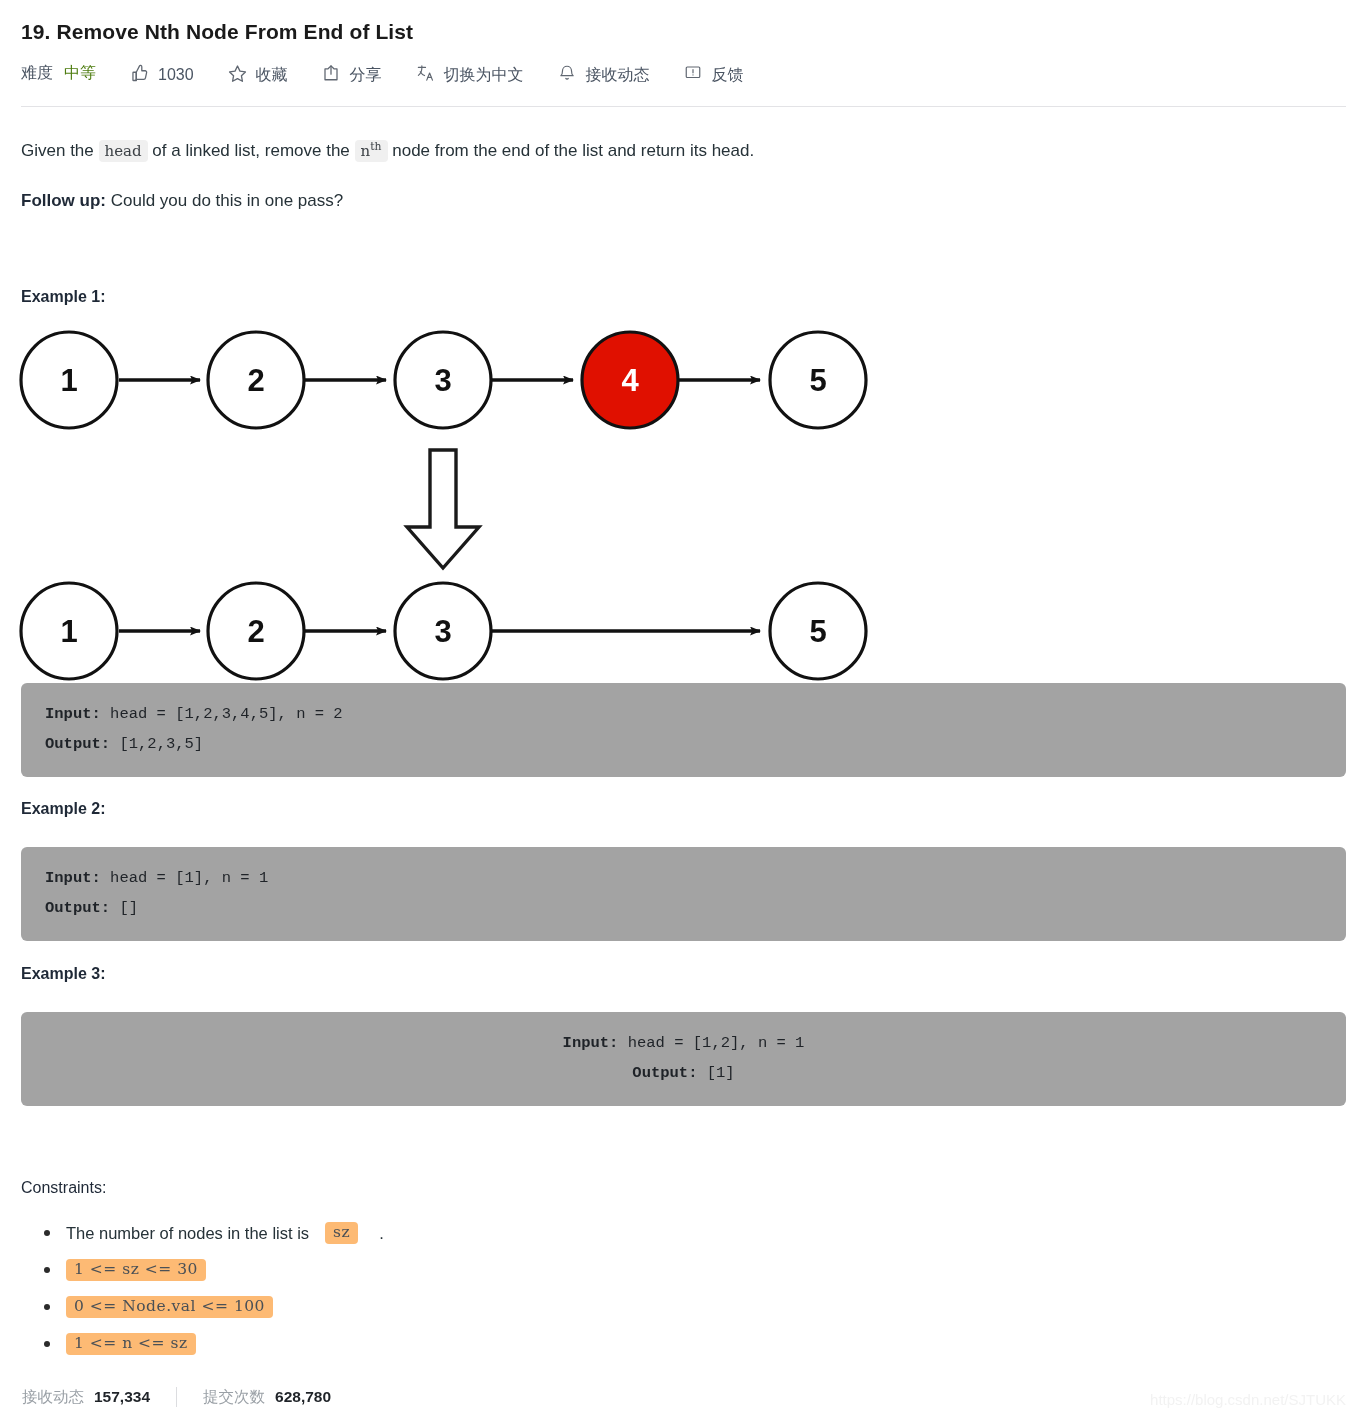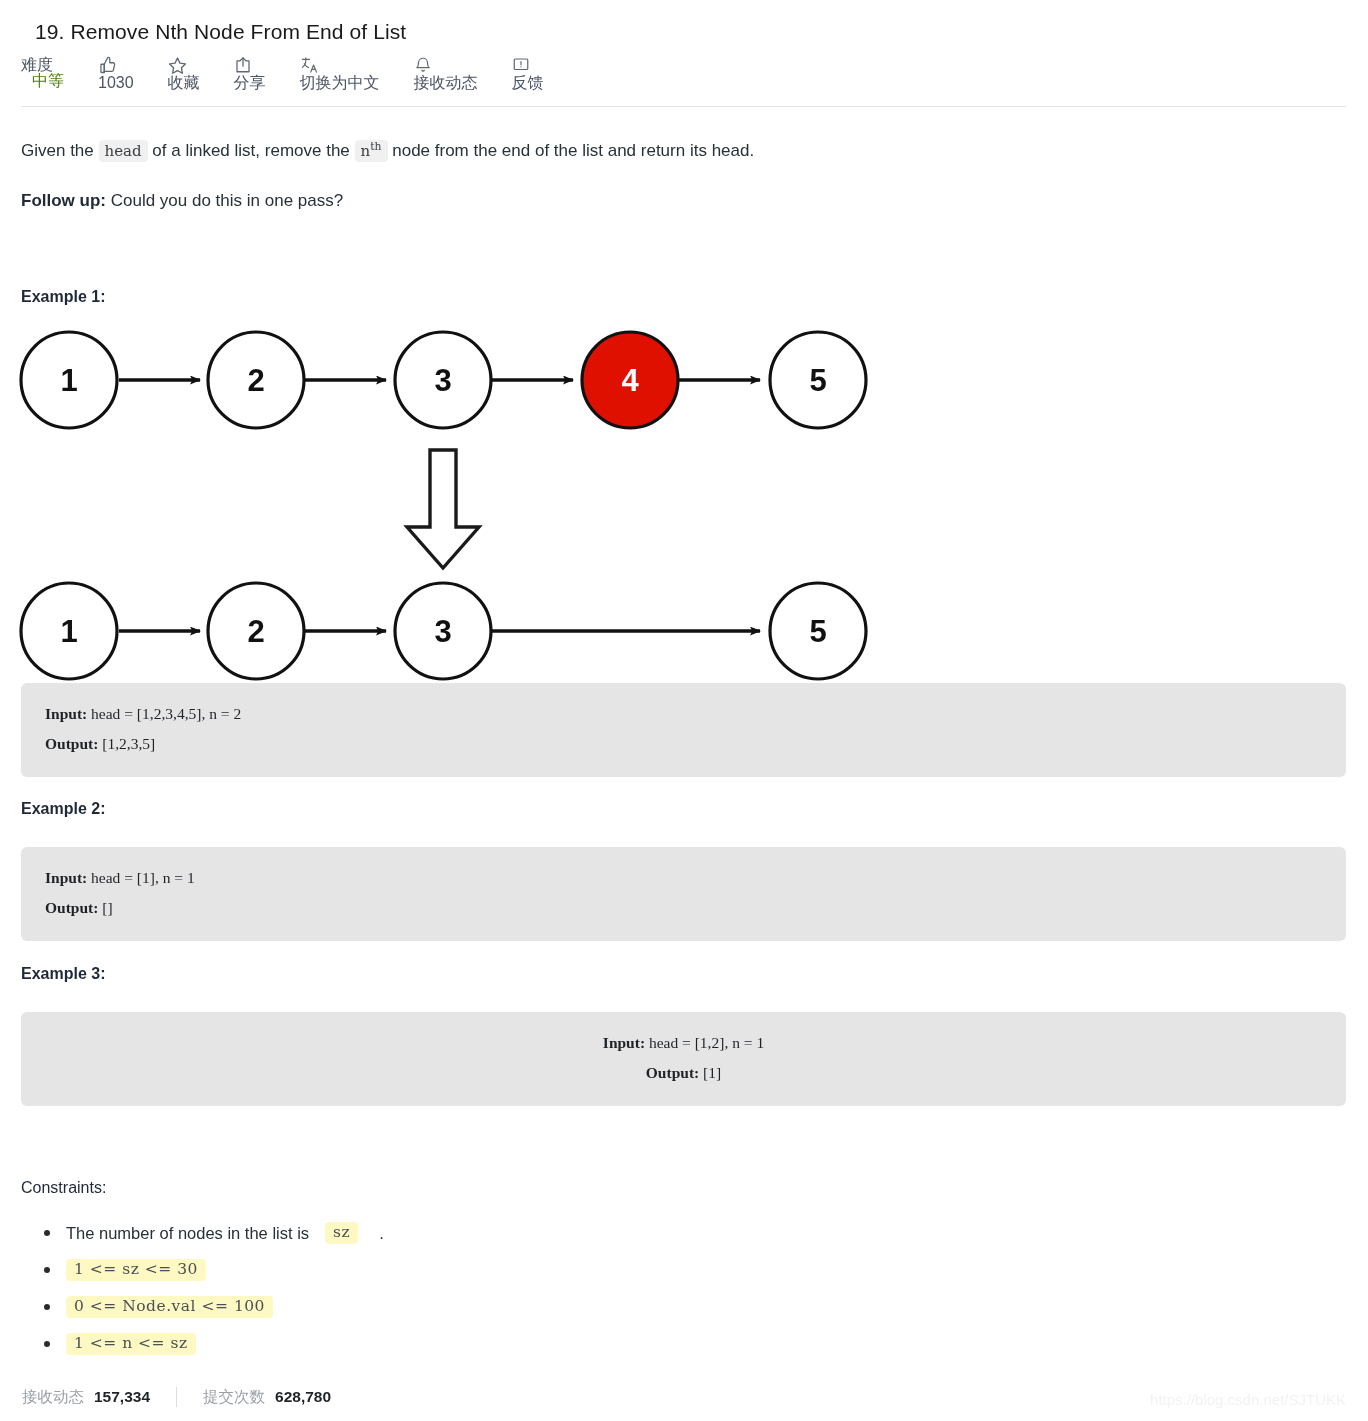--- a/index.html
+++ b/index.html
@@ -14,44 +14,43 @@
     font-family: "Liberation Sans", sans-serif;
     color: #263238;
     overflow: hidden;
   }
 
   .page { position: relative; width: 1368px; height: 1421px; }
 
   
   .title {
     position: absolute;
-    left: 35px; top: 20px;
+    left: 21px; top: 20px;
     font-size: 21px;
-    font-weight: 400;
+    font-weight: 700;
     color: #1a1a1a;
     letter-spacing: 0.1px;
     white-space: nowrap;
   }
 
   .meta-bar {
     position: absolute;
     left: 21px; top: 59px;
     display: flex;
     align-items: center;
     height: 28px;
     white-space: nowrap;
   }
   .meta-item {
     display: flex;
-    align-items: flex-start;
+    align-items: flex-end;
     font-size: 16px;
     color: #4b5563;
     margin-right: 34px;
     line-height: 1;
-    flex-direction: column;
   }
   .meta-item:last-child { margin-right: 0; }
   .meta-label { color: #4b5563; }
   .meta-difficulty {
     color: #4d7c0f;
     margin-left: 11px;
   }
   .meta-ico {
     display: inline-flex;
     align-items: center;
@@ -109,24 +108,24 @@
     font-size: 16px;
     font-weight: 400;
     color: #1f2937;
   }
 
   
   .codeblock {
     position: absolute;
     left: 21px;
     width: 1325px;
-    background: #e5e5e5;
+    background: #a3a3a3;
     border-radius: 6px;
     padding: 16px 24px 18px 24px;
-    font-family: Liberation Serif, serif;
+    font-family: Liberation Mono, monospace;
     font-size: 15.5px;
     line-height: 1.95;
     color: #1f2328;
   }
   .cb1 { top: 683px; }
   .cb2 { top: 847px; }
   .cb3 { top: 1012px; text-align: center; }
   .codeblock .lbl { font-weight: 700; }
 
   
@@ -160,21 +159,21 @@
   .constraints li::before {
     content: "";
     position: absolute;
     left: -22px; top: 8px;
     width: 6px; height: 6px;
     border-radius: 50%;
     background: #2b2b2b;
   }
   code.cons {
     font-family: "DejaVu Serif", "Liberation Serif", serif;
-    background: #fef9c3;
+    background: #fdba74;
     border-radius: 4px;
     padding: 3px 8px;
     font-size: 15.5px;
     color: #4a5056;
     letter-spacing: 0.5px;
   }
   .cons-text { color: #263238; }
 
   
   .stats {

